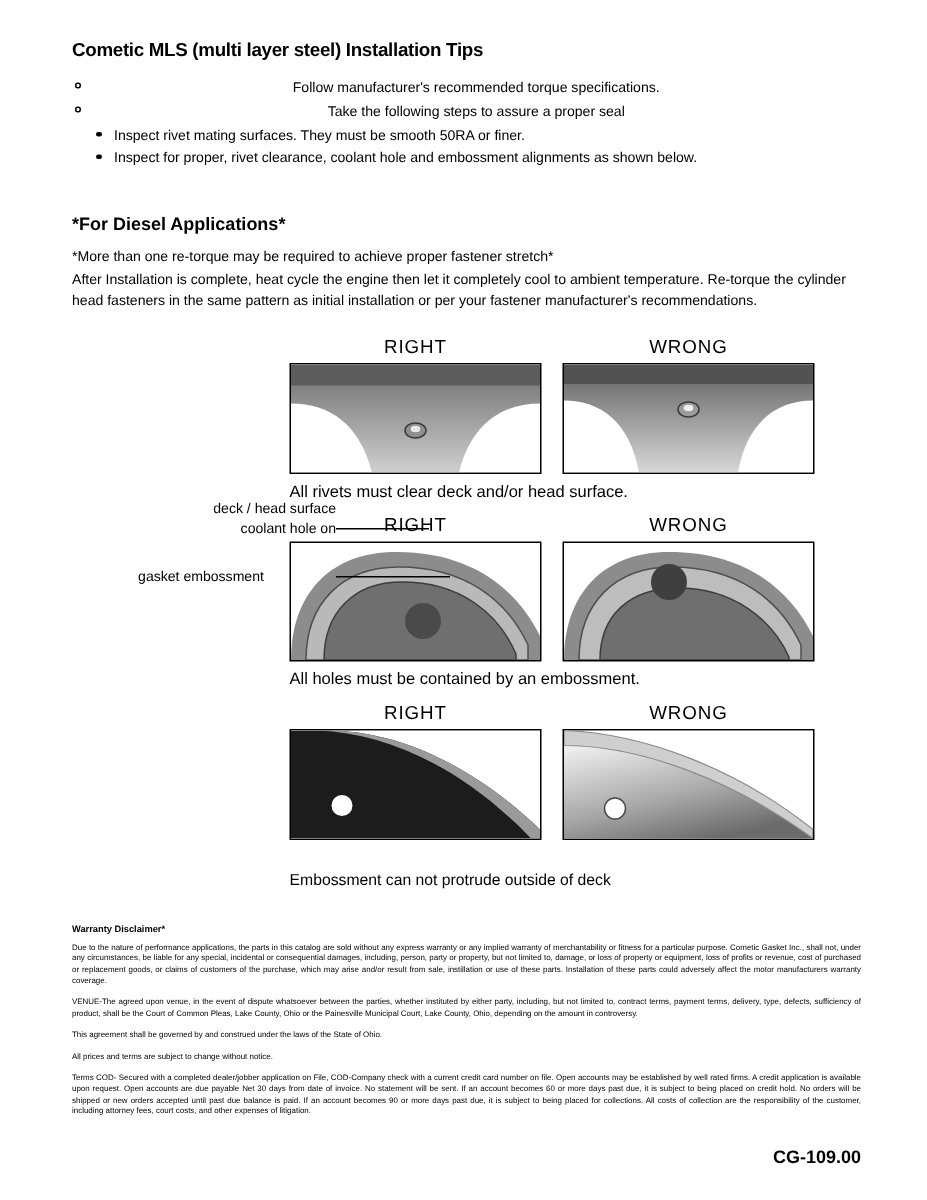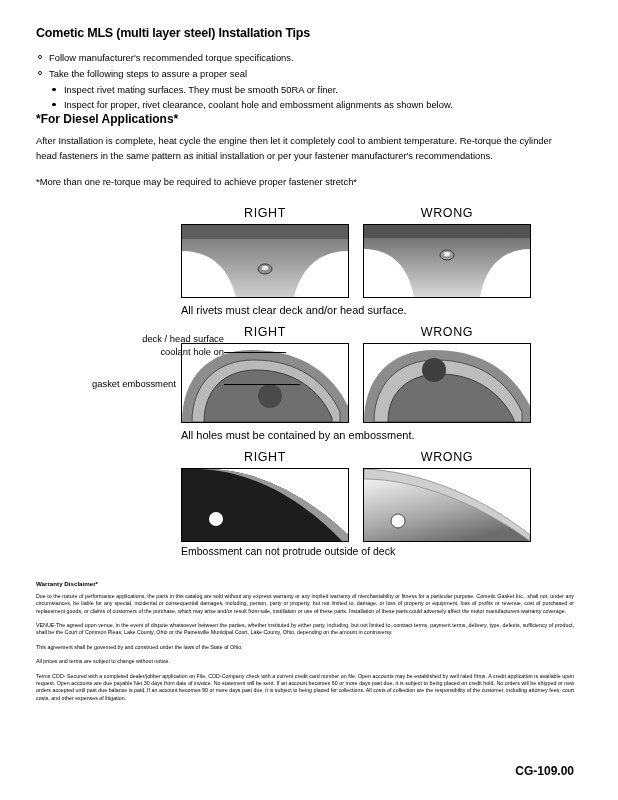--- a/index.html
+++ b/index.html
@@ -12,39 +12,40 @@
     background: #ffffff;
     font-family: "Liberation Sans", sans-serif;
     color: #000000;
     overflow: hidden;
   }
   .page {
     position: relative;
     width: 618px;
     height: 800px;
     box-sizing: border-box;
-    padding: 26px 44px 0 36px;
+    padding: 26px 44px 0 48px;
   }
   h1.title {
     font-size: 12.5px;
     font-weight: bold;
     margin: 0 0 10px 0;
     letter-spacing: -0.2px;
   }
   ul.bullets {
     list-style: none;
     margin: 0;
     padding: 0;
   }
   ul.bullets > li {
     position: relative;
     font-size: 9.4px;
     line-height: 15px;
     padding-left: 13px;
     margin-bottom: 1px;
+    text-align: center;
   }
   ul.bullets > li:before {
     content: "";
     position: absolute;
     left: 2px;
     top: 5px;
     width: 3.6px;
     height: 3.6px;
     border: 1px solid #000;
     border-radius: 50%;
@@ -68,21 +69,21 @@
     left: 2px;
     top: 5.5px;
     width: 3.6px;
     height: 3.6px;
     background: #000;
     border-radius: 50%;
   }
   h2.subtitle {
     font-size: 12px;
     font-weight: bold;
-    margin: 0 0 8px 0;
+    margin: 30px 0 8px 0;
   }
   p.body {
     font-size: 9.4px;
     line-height: 14.6px;
     margin: 0 0 12px 0;
   }
   p.body.last {
     margin-bottom: 0;
   }
 
@@ -176,22 +177,22 @@
   <ul class="bullets">
     <li>Follow manufacturer's recommended torque specifications.</li>
     <li>Take the following steps to assure a proper seal</li>
   </ul>
   <ul class="subbullets">
     <li>Inspect rivet mating surfaces.  They must be smooth 50RA or finer.</li>
     <li>Inspect for proper, rivet clearance, coolant hole and embossment alignments as shown below.</li>
   </ul>
 
   <h2 class="subtitle">*For Diesel Applications*</h2>
+  <p class="body last">*More than one re-torque may be required to achieve proper fastener stretch*</p>
   <p class="body">After Installation is complete, heat cycle the engine then let it completely cool to ambient temperature. Re-torque the cylinder head fasteners in the same pattern as initial installation or per your fastener manufacturer's recommendations.</p>
-  <p class="body last">*More than one re-torque may be required to achieve proper fastener stretch*</p>
 
   <div class="figures">
 
     <div class="fig-row">
       <div class="fig-col">
         <div class="fig-label">RIGHT</div>
         <div class="fig-box">
           <svg width="166" height="72" viewBox="0 0 166 72">
             <defs>
               <linearGradient id="g1" x1="0" y1="0" x2="0" y2="1">
@@ -280,21 +281,21 @@
               </linearGradient>
             </defs>
             <rect x="0" y="0" width="166" height="72" fill="#ffffff"></rect>
             <path d="M0,10 C52,10 114,34 166,72 H0 Z" fill="url(#g3)"></path>
             <path d="M0,0 C54,2 116,26 166,66 V72 C114,34 52,10 0,10 Z" fill="#cfcfcf" stroke="#8a8a8a" stroke-width="0.8"></path>
             <circle cx="34" cy="52" r="7" fill="#ffffff" stroke="#4a4a4a" stroke-width="1"></circle>
           </svg>
         </div>
       </div>
     </div>
-    <p class="fig-caption" style="margin-top:2px;">Embossment can not protrude outside of deck</p>
+    <p class="fig-caption" style="margin-top:20px;">Embossment can not protrude outside of deck</p>
   </div>
 
   <div class="callouts">
     <div>
       <div>deck / head surface</div>
       <div>coolant hole on</div>
     </div>
     <div style="margin-top:19px;text-align:center;">gasket embossment</div>
   </div>
   <div class="callout-line" style="left:224px; top:352px; width:62px;"></div>

